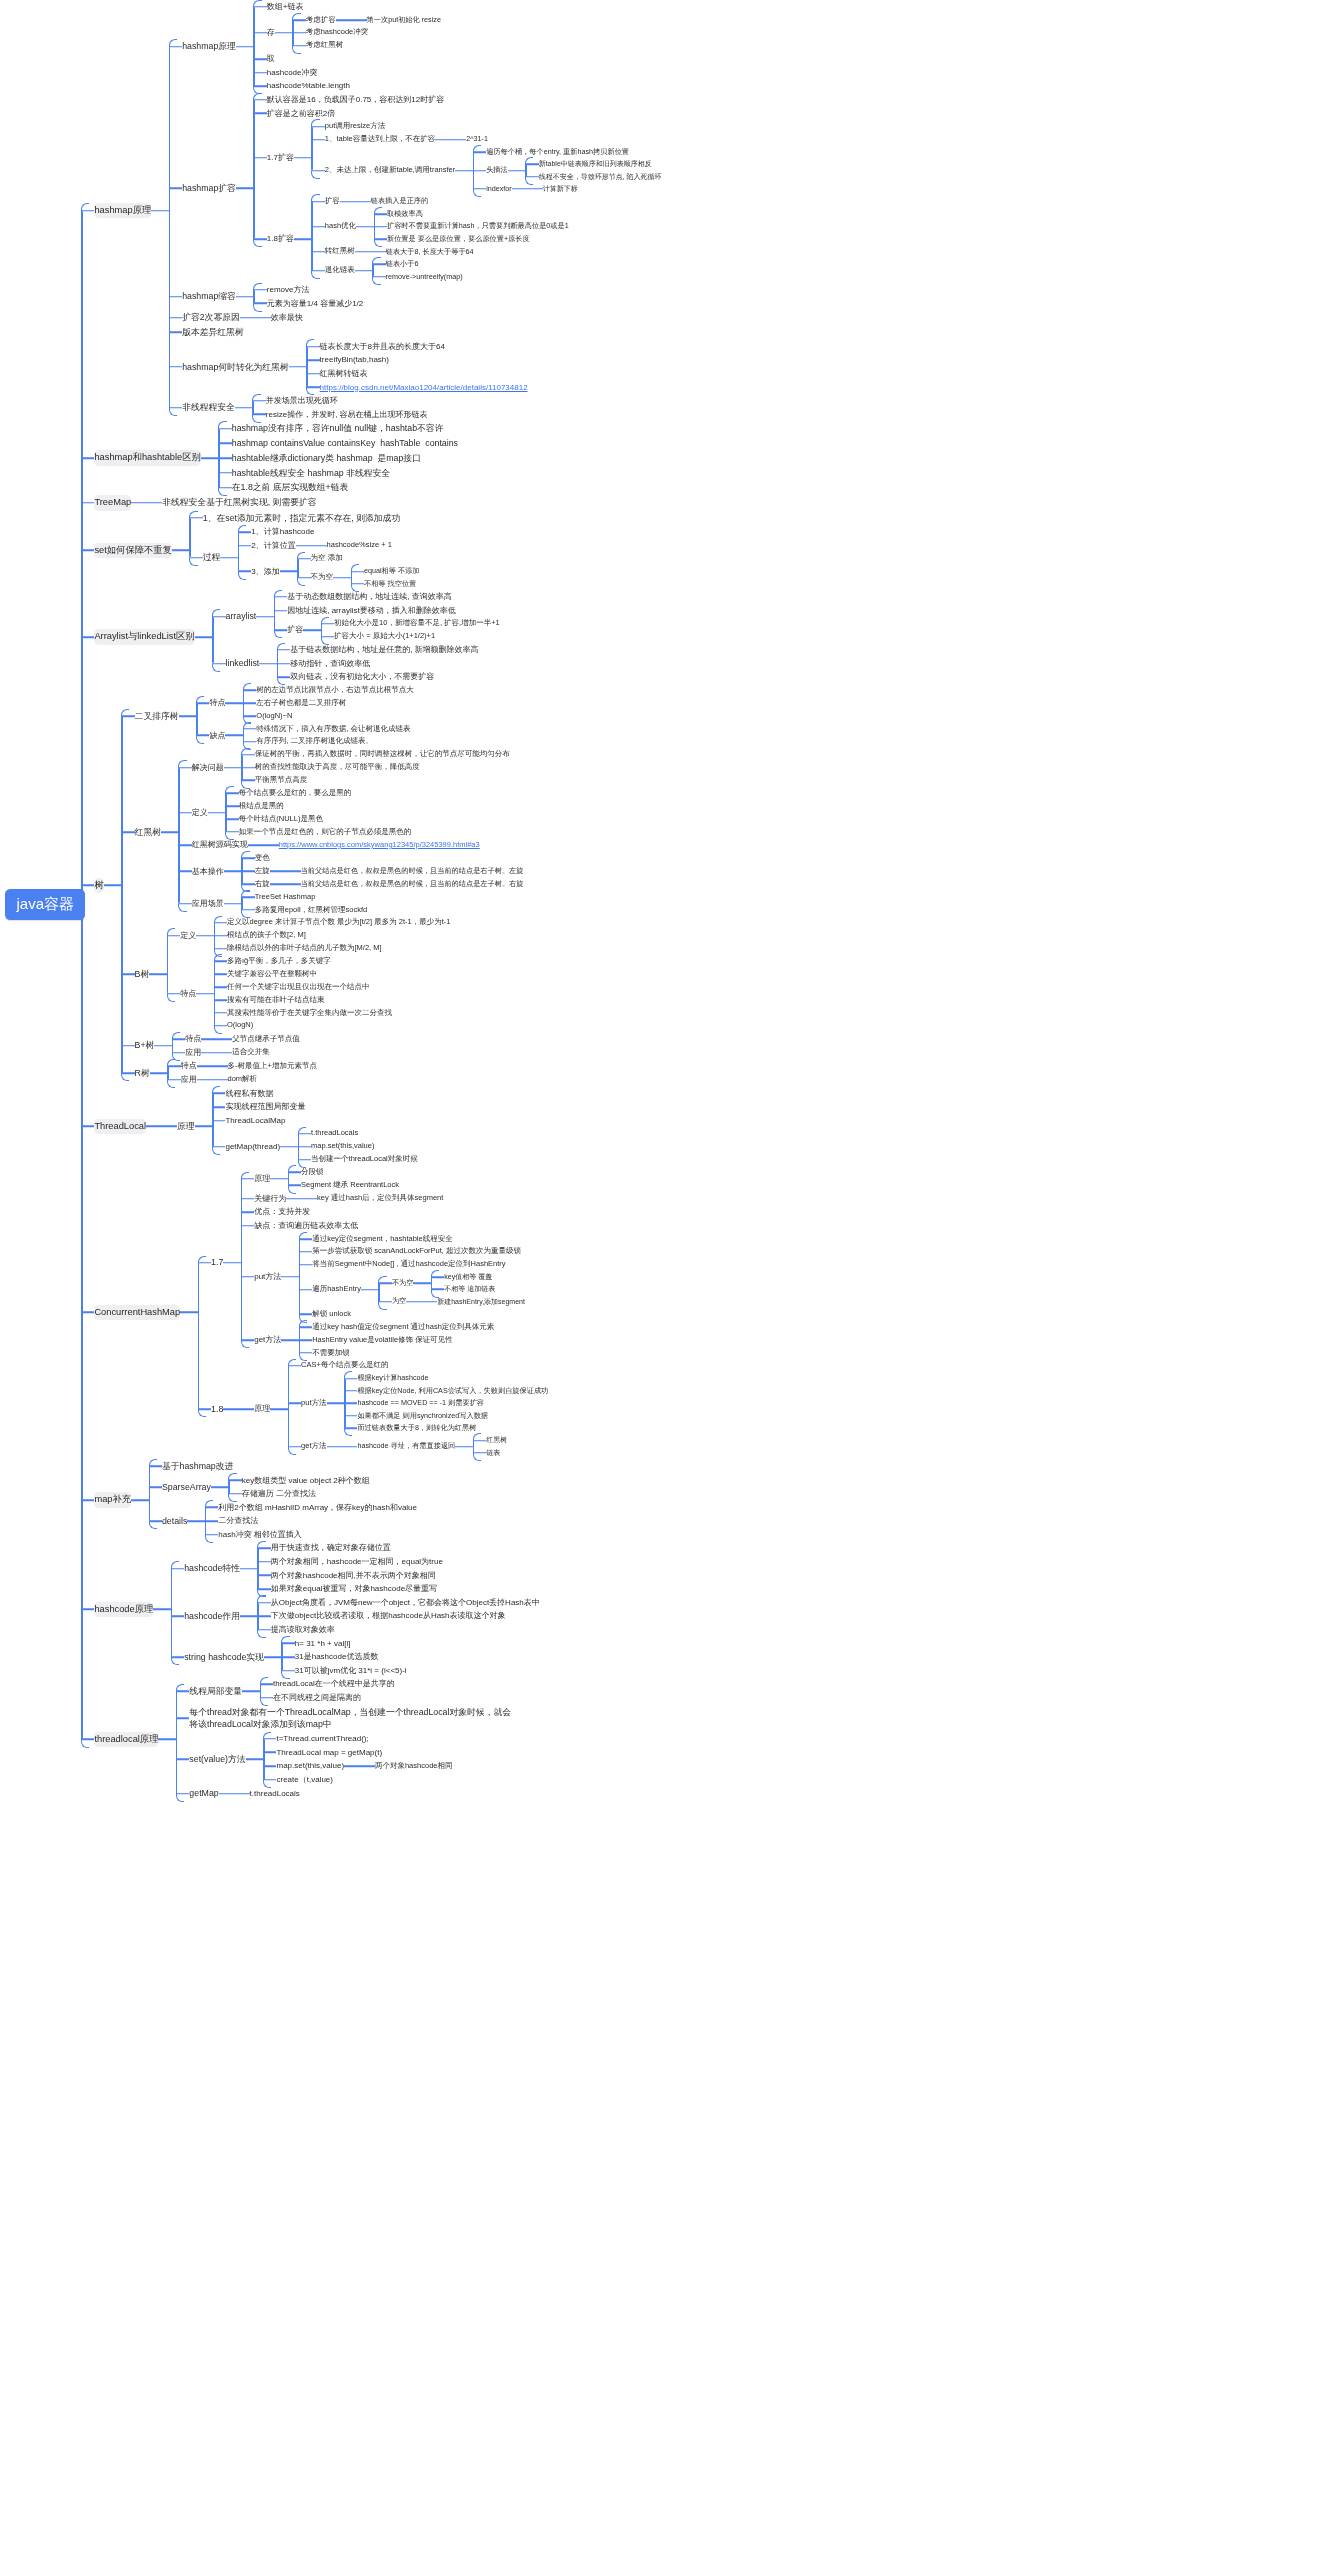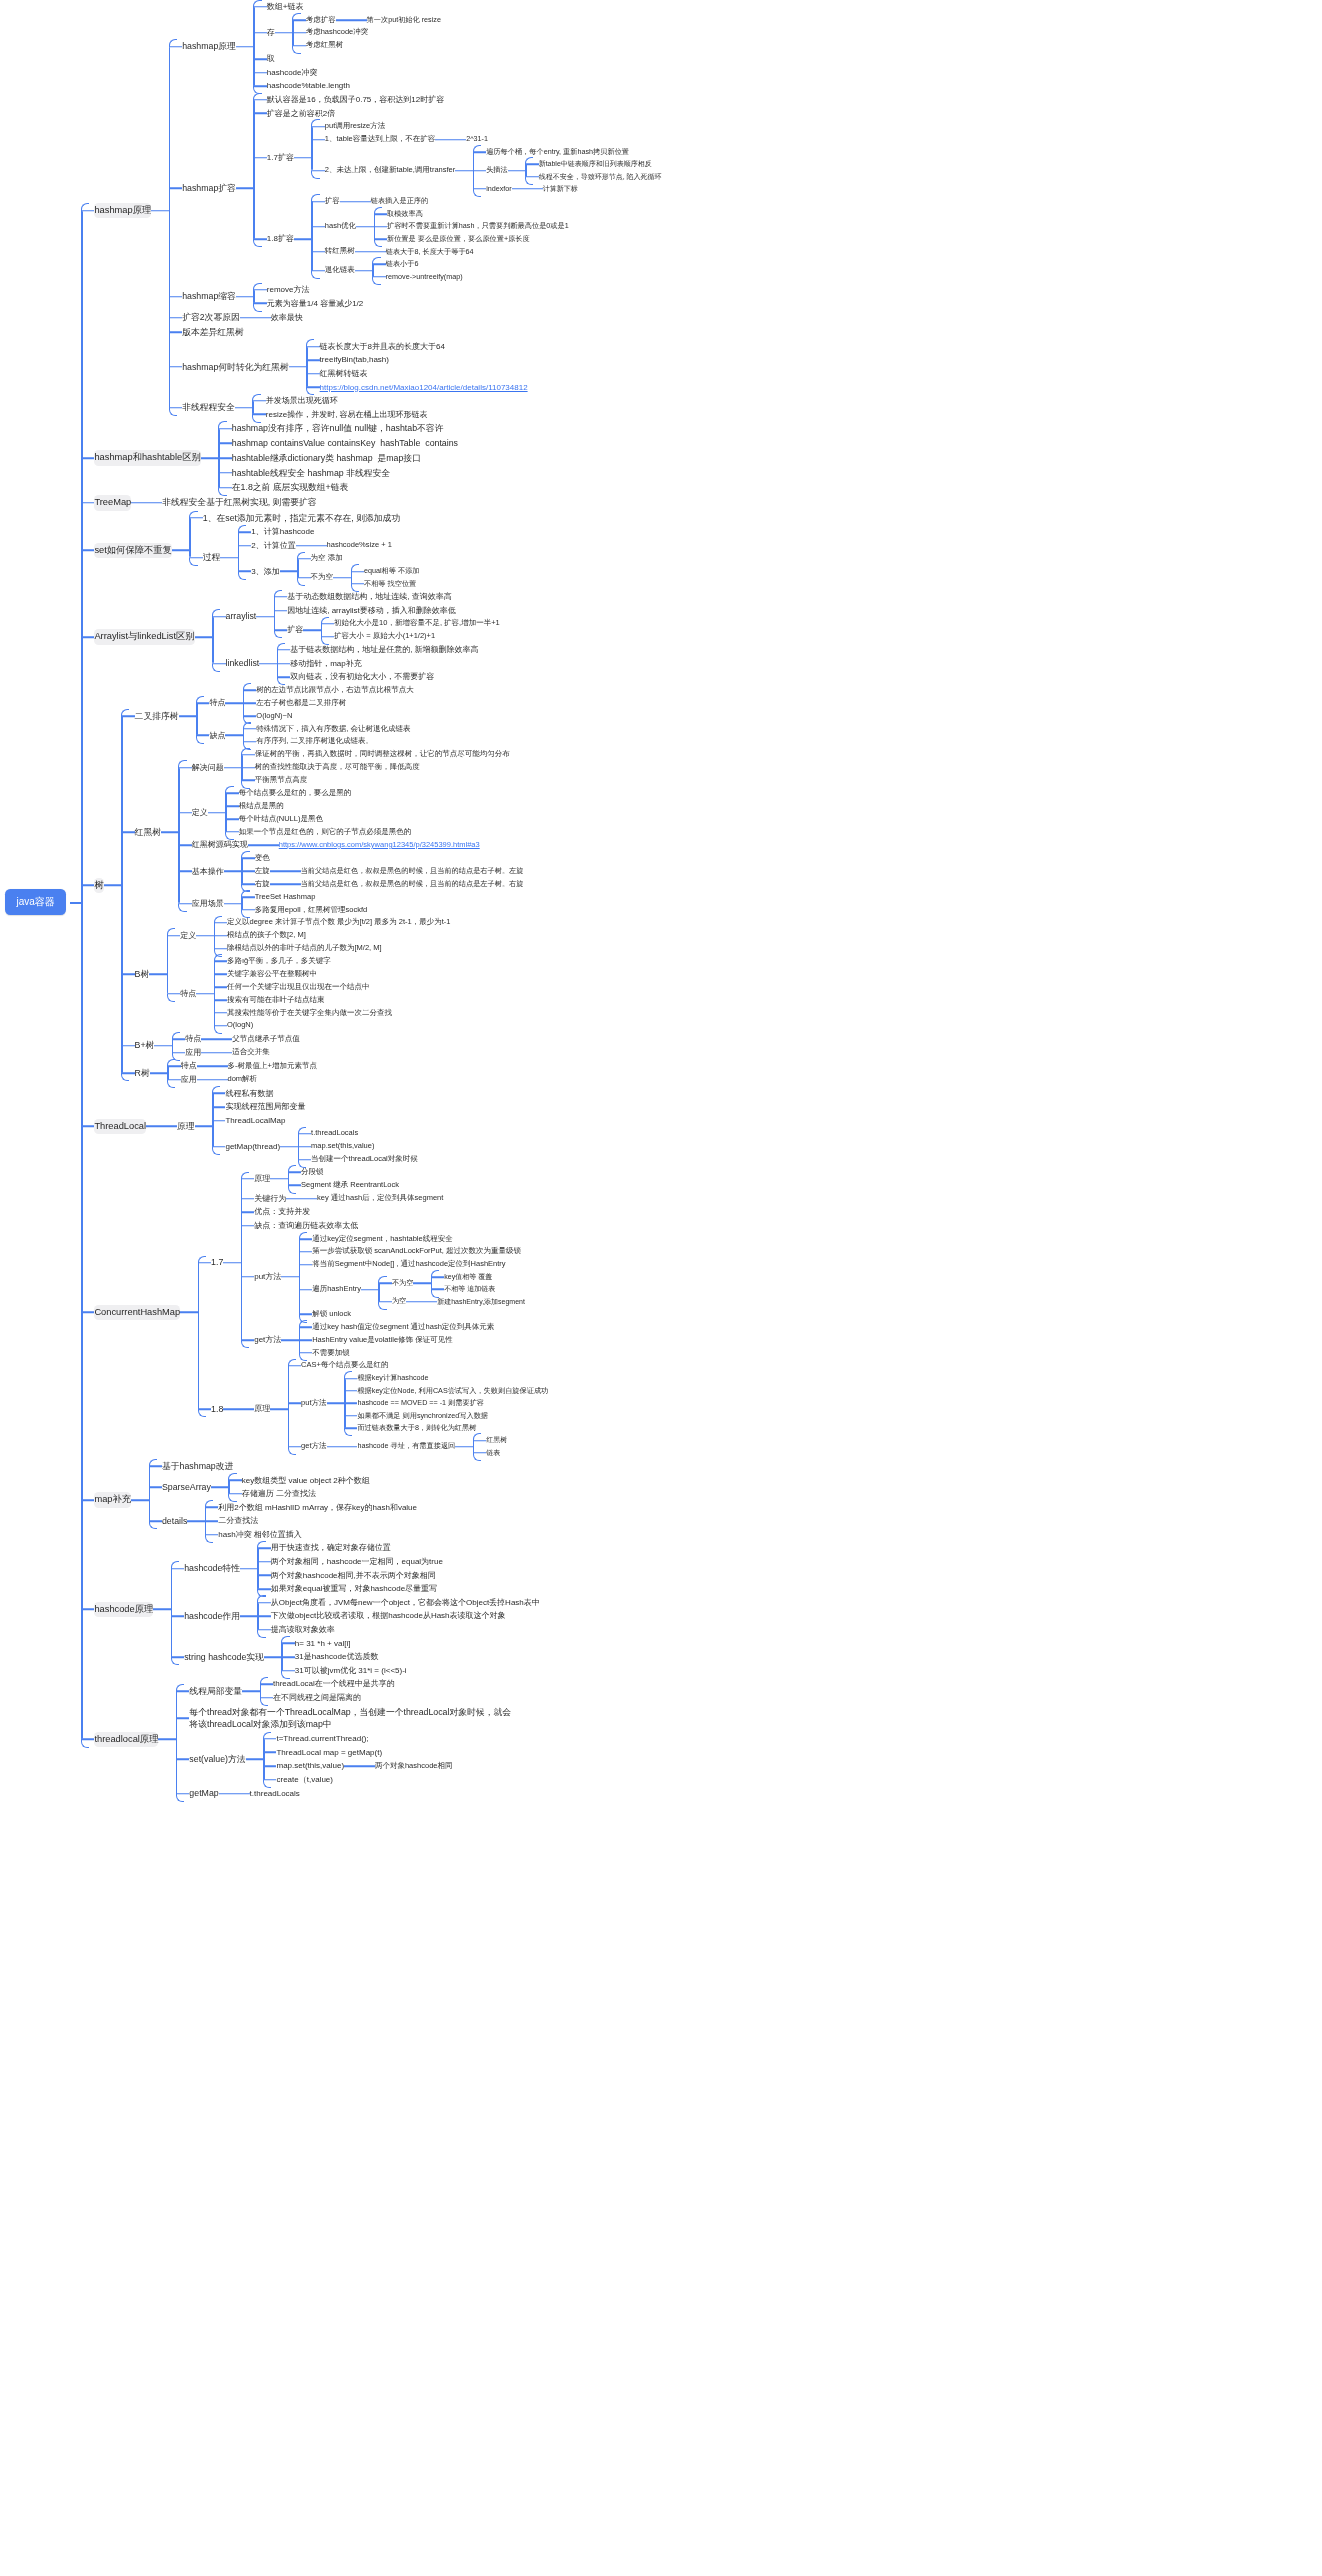--- a/index.html
+++ b/index.html
@@ -90,21 +90,21 @@
     font-size:9.3px;
     color:#262626;
   }
 
   
   #root {
     position:absolute;
     left:5.2px; top:1947px;
     background:#4a80f0;
     color:#fff;
-    font-size:10px;
+    font-size:15px;
     padding:6.2px 11.3px;
     border-radius:5.2px;
     white-space:nowrap;
     z-index:5;
     box-shadow:0 0.5px 1px rgba(0,0,0,.12);
   }
   
   #rootstub {
     position:absolute; left:66px; top:1958px;
     width:15.5px; height:1.5px; background:#4a80f0; z-index:4;
@@ -407,21 +407,21 @@
               </li>
             </ul>
           </li>
           <li class="node d2 haskids">
             <div class="lbl"><span class="wrap">linkedlist</span></div>
             <ul class="kids" style="--spine-top: 6.8px; --spine-bot: 6.8px;">
               <li class="node d3">
                 <div class="lbl"><span class="wrap">基于链表数据结构，地址是任意的, 新增额删除效率高</span></div>
               </li>
               <li class="node d3">
-                <div class="lbl"><span class="wrap">移动指针，map补充</span></div>
+                <div class="lbl"><span class="wrap">移动指针，查询效率低</span></div>
               </li>
               <li class="node d3">
                 <div class="lbl"><span class="wrap">双向链表，没有初始化大小，不需要扩容</span></div>
               </li>
             </ul>
           </li>
         </ul>
       </li>
       <li class="node d1 pill haskids">
         <div class="lbl"><span class="wrap">树</span></div>

